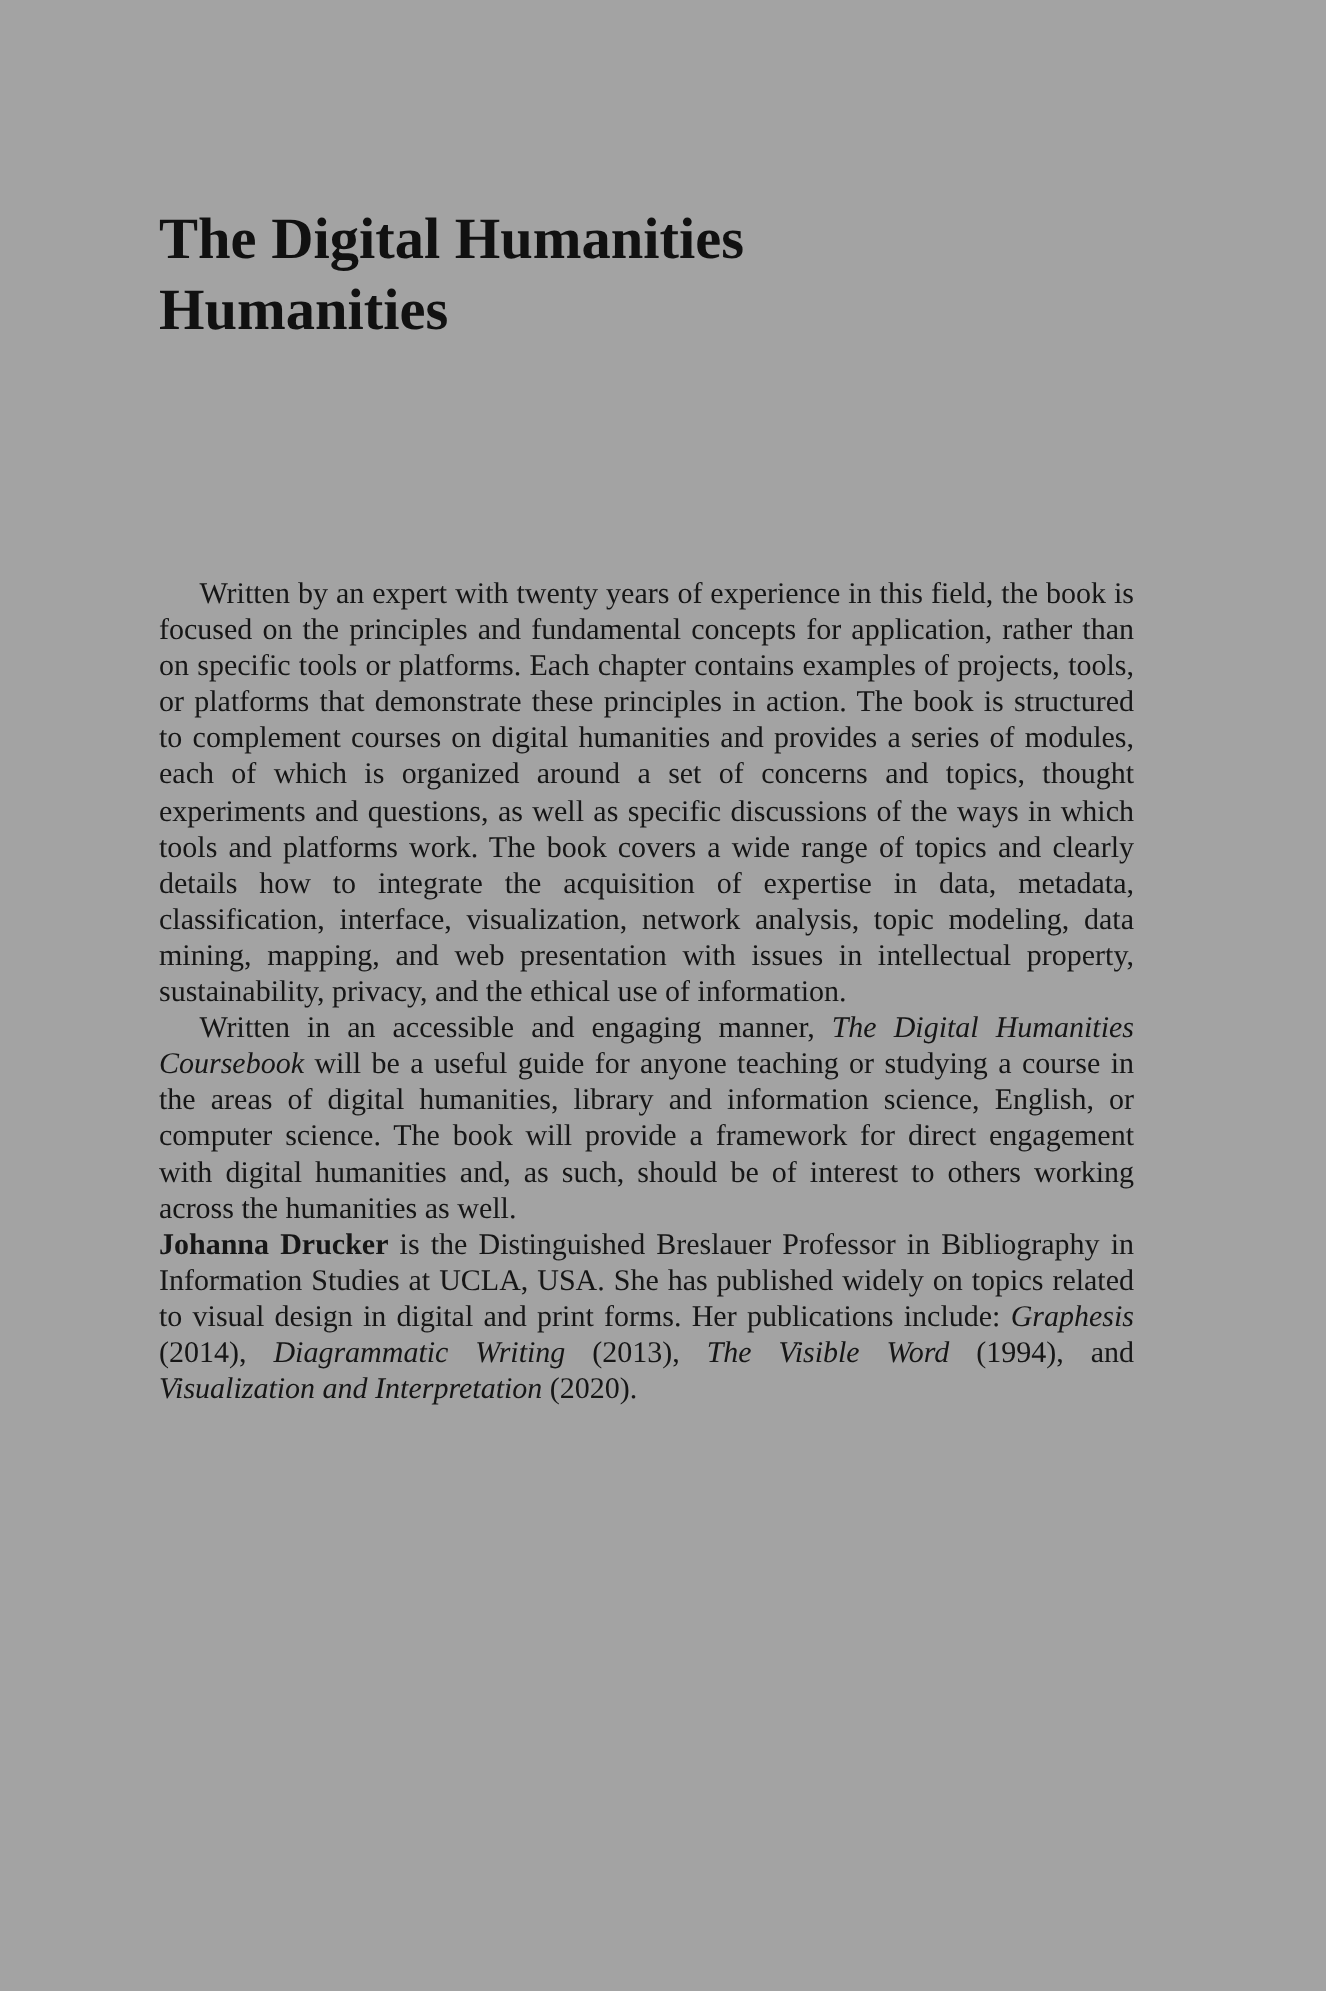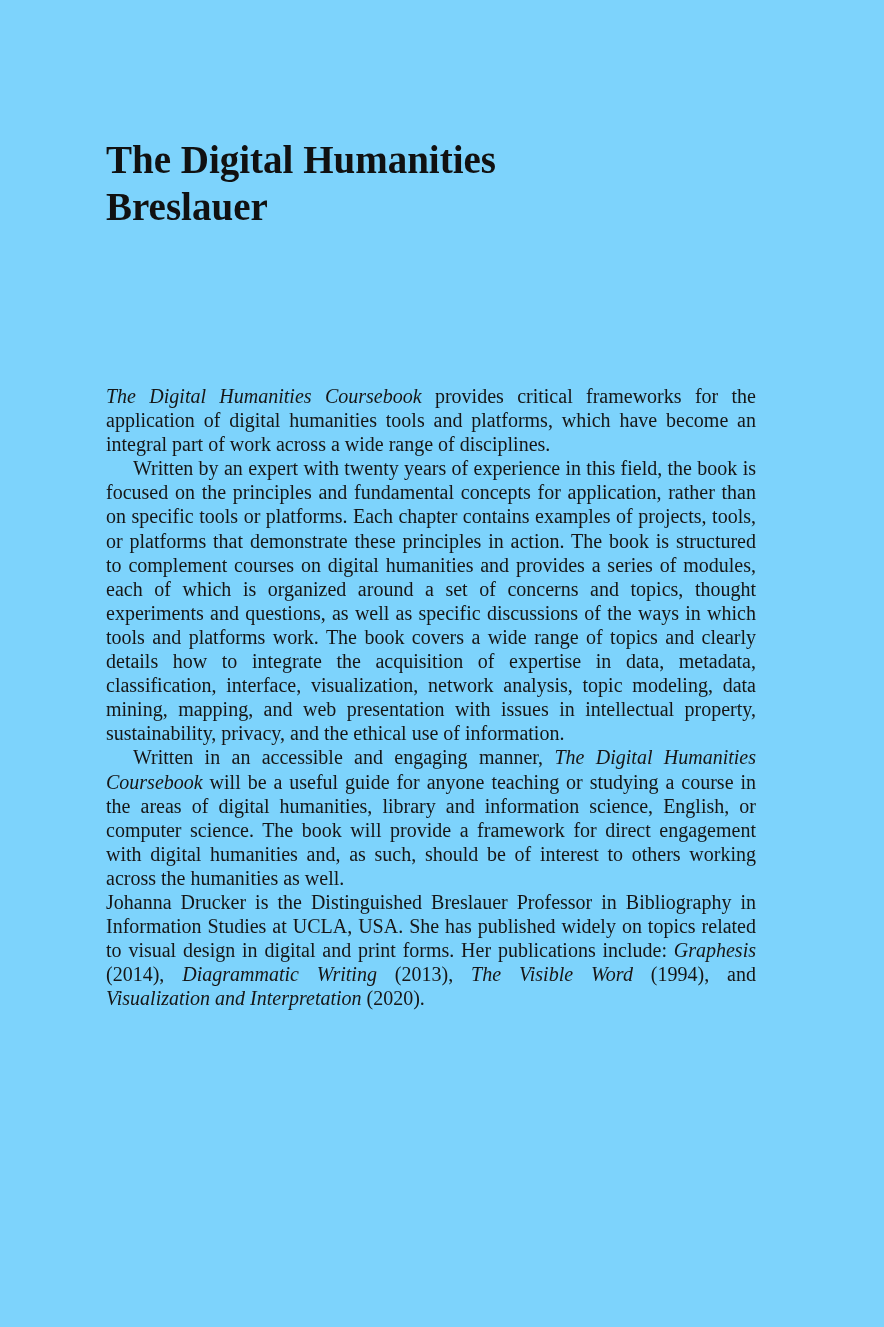--- a/index.html
+++ b/index.html
@@ -12,21 +12,21 @@
     background: #ffffff;
     font-family: "Liberation Serif", serif;
     overflow: hidden;
   }
   .page {
     position: absolute;
     left: 0;
     top: 0;
     width: 884px;
     height: 1327px;
-    background: #7dd3fc;
+    background: #a3a3a3;
   }
   .book-title {
     position: absolute;
     left: 106px;
     top: 110px;
     width: 560px;
     font-weight: bold;
     font-size: 39px;
     line-height: 47px;
     color: #111111;
@@ -48,32 +48,31 @@
     padding: 0;
   }
   .body-text p.indent {
     text-indent: 27px;
     font-family: Liberation Serif, serif;
   }
   .author-bio {
     margin-top: 29px;
   }
   .run-italic { font-style: italic; }
-  .run-bold { font-weight: normal; }
+  .run-bold { font-weight: bold; }
 </style>
 </head>
 <body>
 
 <div class="page">
 
   <h1 class="book-title">
     <span>The Digital Humanities</span><br>
-    <span>Breslauer</span>
+    <span>Humanities</span>
   </h1>
 
   <div class="body-text">
-    <p class="para"><span class="run-italic">The Digital Humanities Coursebook</span><span class="run-normal"> provides critical frameworks for the application of digital humanities tools and platforms, which have become an integral part of work across a wide range of disciplines.</span></p>
     <p class="para indent"><span class="run-normal">Written by an expert with twenty years of experience in this field, the book is focused on the principles and fundamental concepts for application, rather than on specific tools or platforms. Each chapter contains examples of projects, tools, or platforms that demonstrate these principles in action. The book is structured to complement courses on digital humanities and provides a series of modules, each of which is organized around a set of concerns and topics, thought experiments and questions, as well as specific discussions of the ways in which tools and platforms work. The book covers a wide range of topics and clearly details how to integrate the acquisition of expertise in data, metadata, classification, interface, visualization, network analysis, topic modeling, data mining, mapping, and web presentation with issues in intellectual property, sustainability, privacy, and the ethical use of information.</span></p>
     <p class="para indent"><span class="run-normal">Written in an accessible and engaging manner, </span><span class="run-italic">The Digital Humanities Coursebook</span><span class="run-normal"> will be a useful guide for anyone teaching or studying a course in the areas of digital humanities, library and information science, English, or computer science. The book will provide a framework for direct engagement with digital humanities and, as such, should be of interest to others working across the humanities as well.</span></p>
     <p class="para author-bio"><span class="run-bold">Johanna Drucker</span><span class="run-normal"> is the Distinguished Breslauer Professor in Bibliography in Information Studies at UCLA, USA. She has published widely on topics related to visual design in digital and print forms. Her publications include: </span><span class="run-italic">Graphesis</span><span class="run-normal"> (2014), </span><span class="run-italic">Diagrammatic Writing</span><span class="run-normal"> (2013), </span><span class="run-italic">The Visible Word</span><span class="run-normal"> (1994), and </span><span class="run-italic">Visualization and Interpretation</span><span class="run-normal"> (2020).</span></p>
   </div>
 
 </div>
 
 </body></html>

